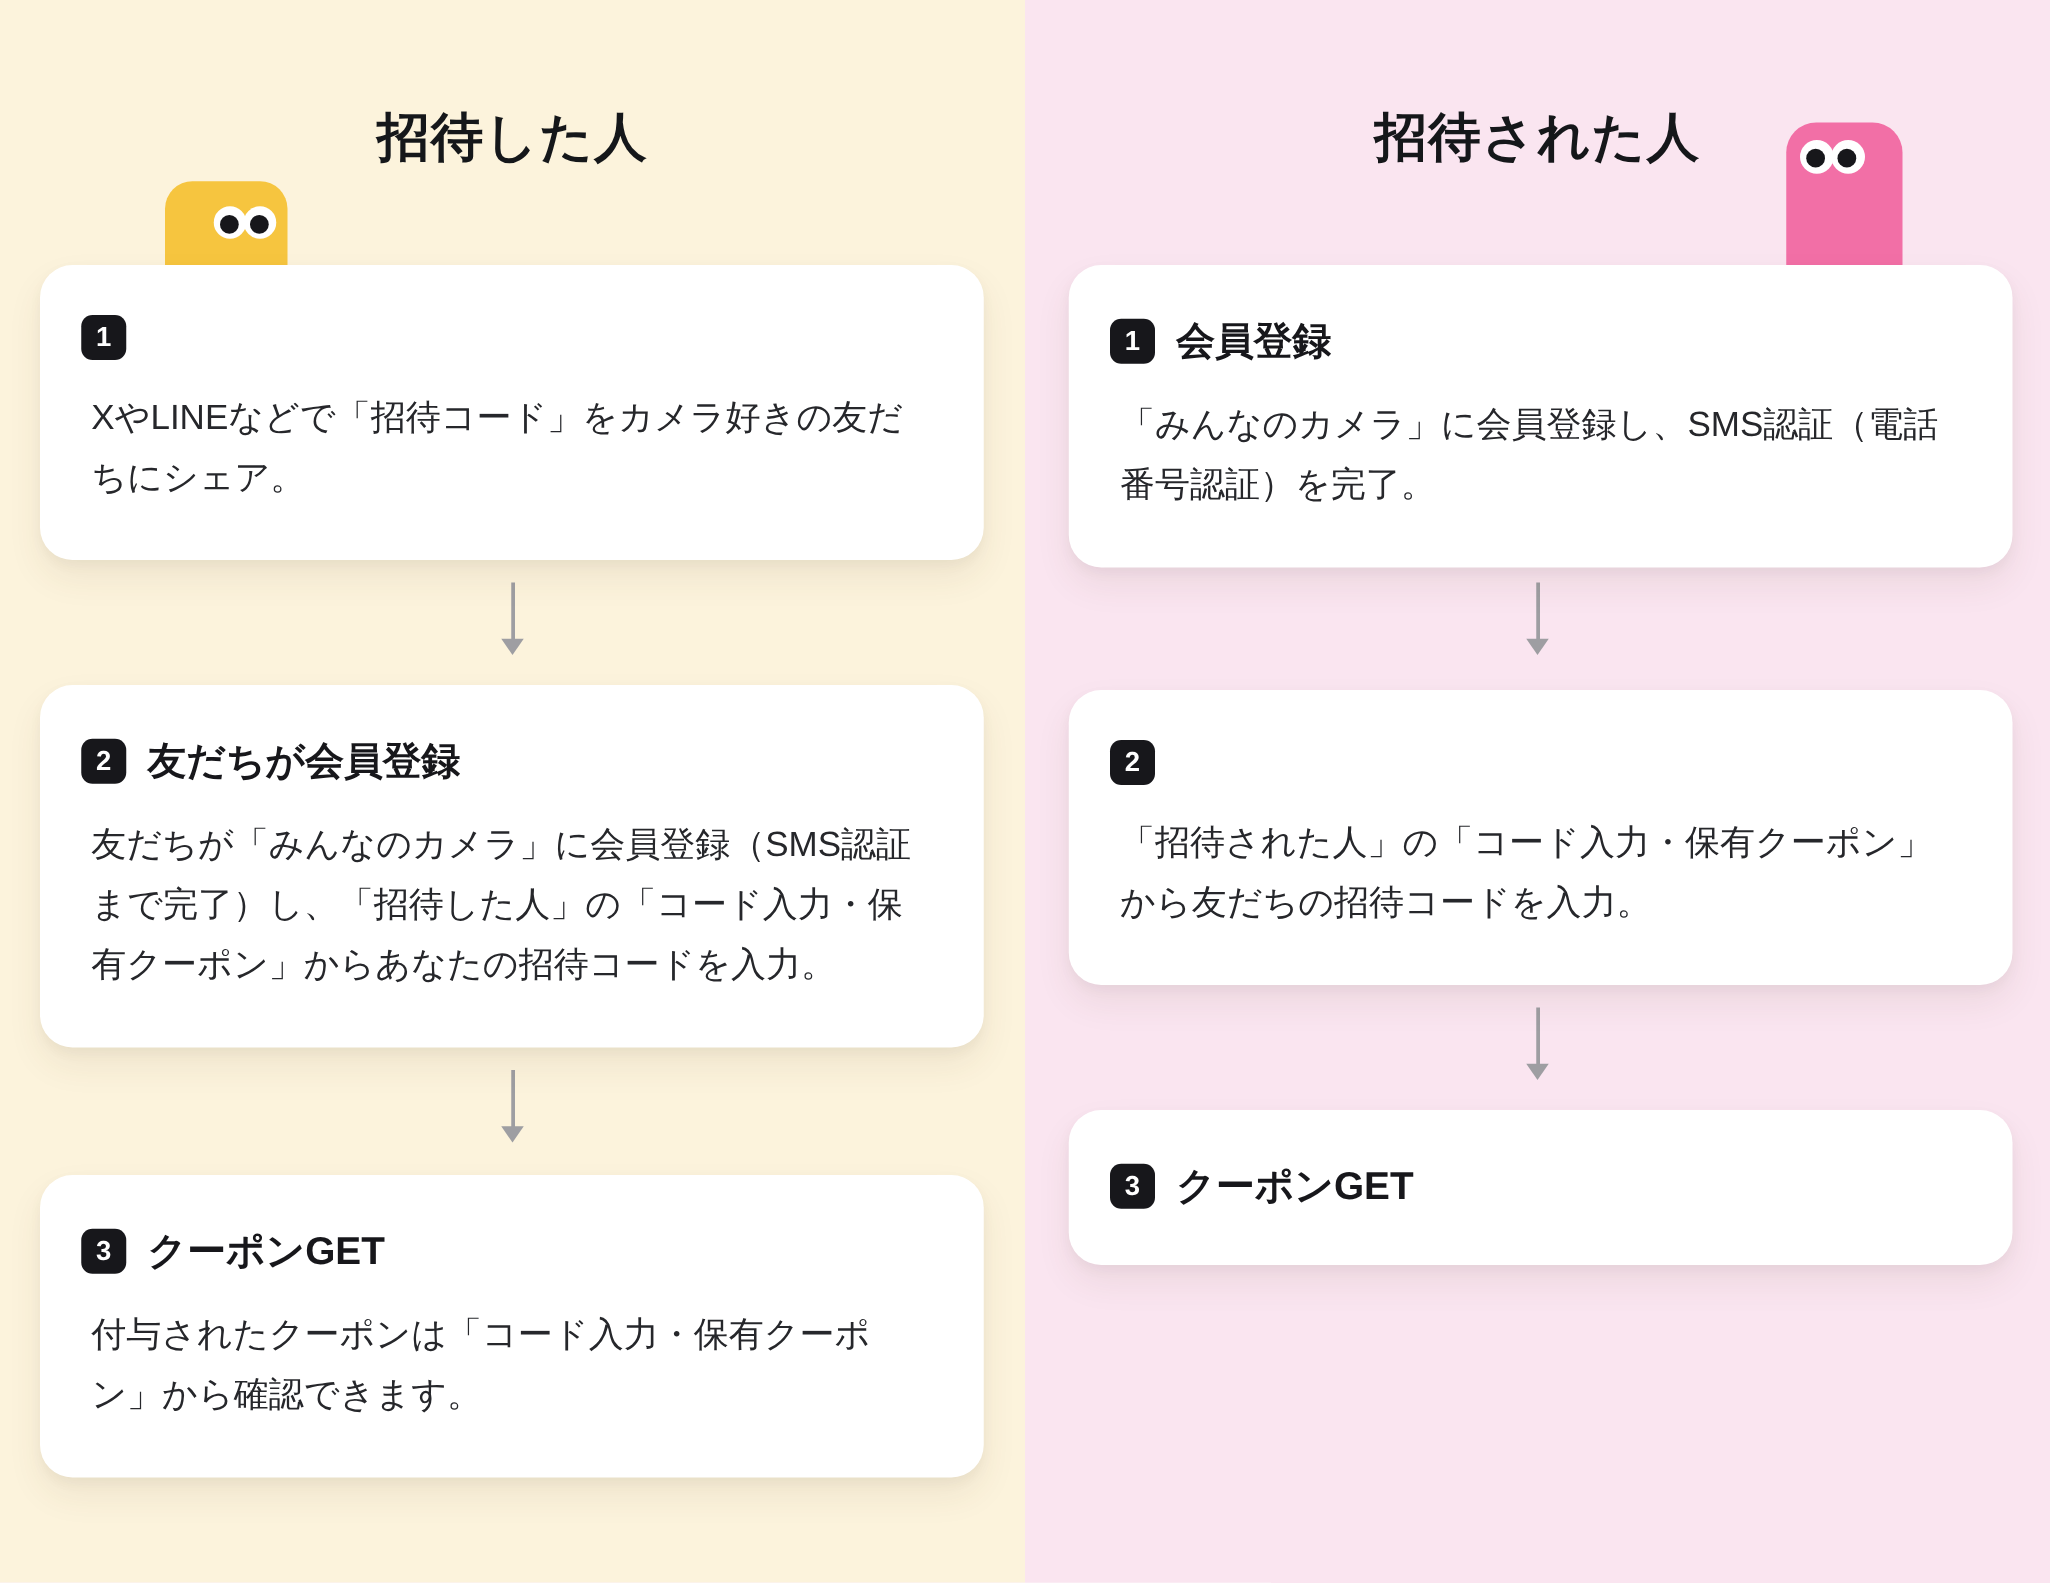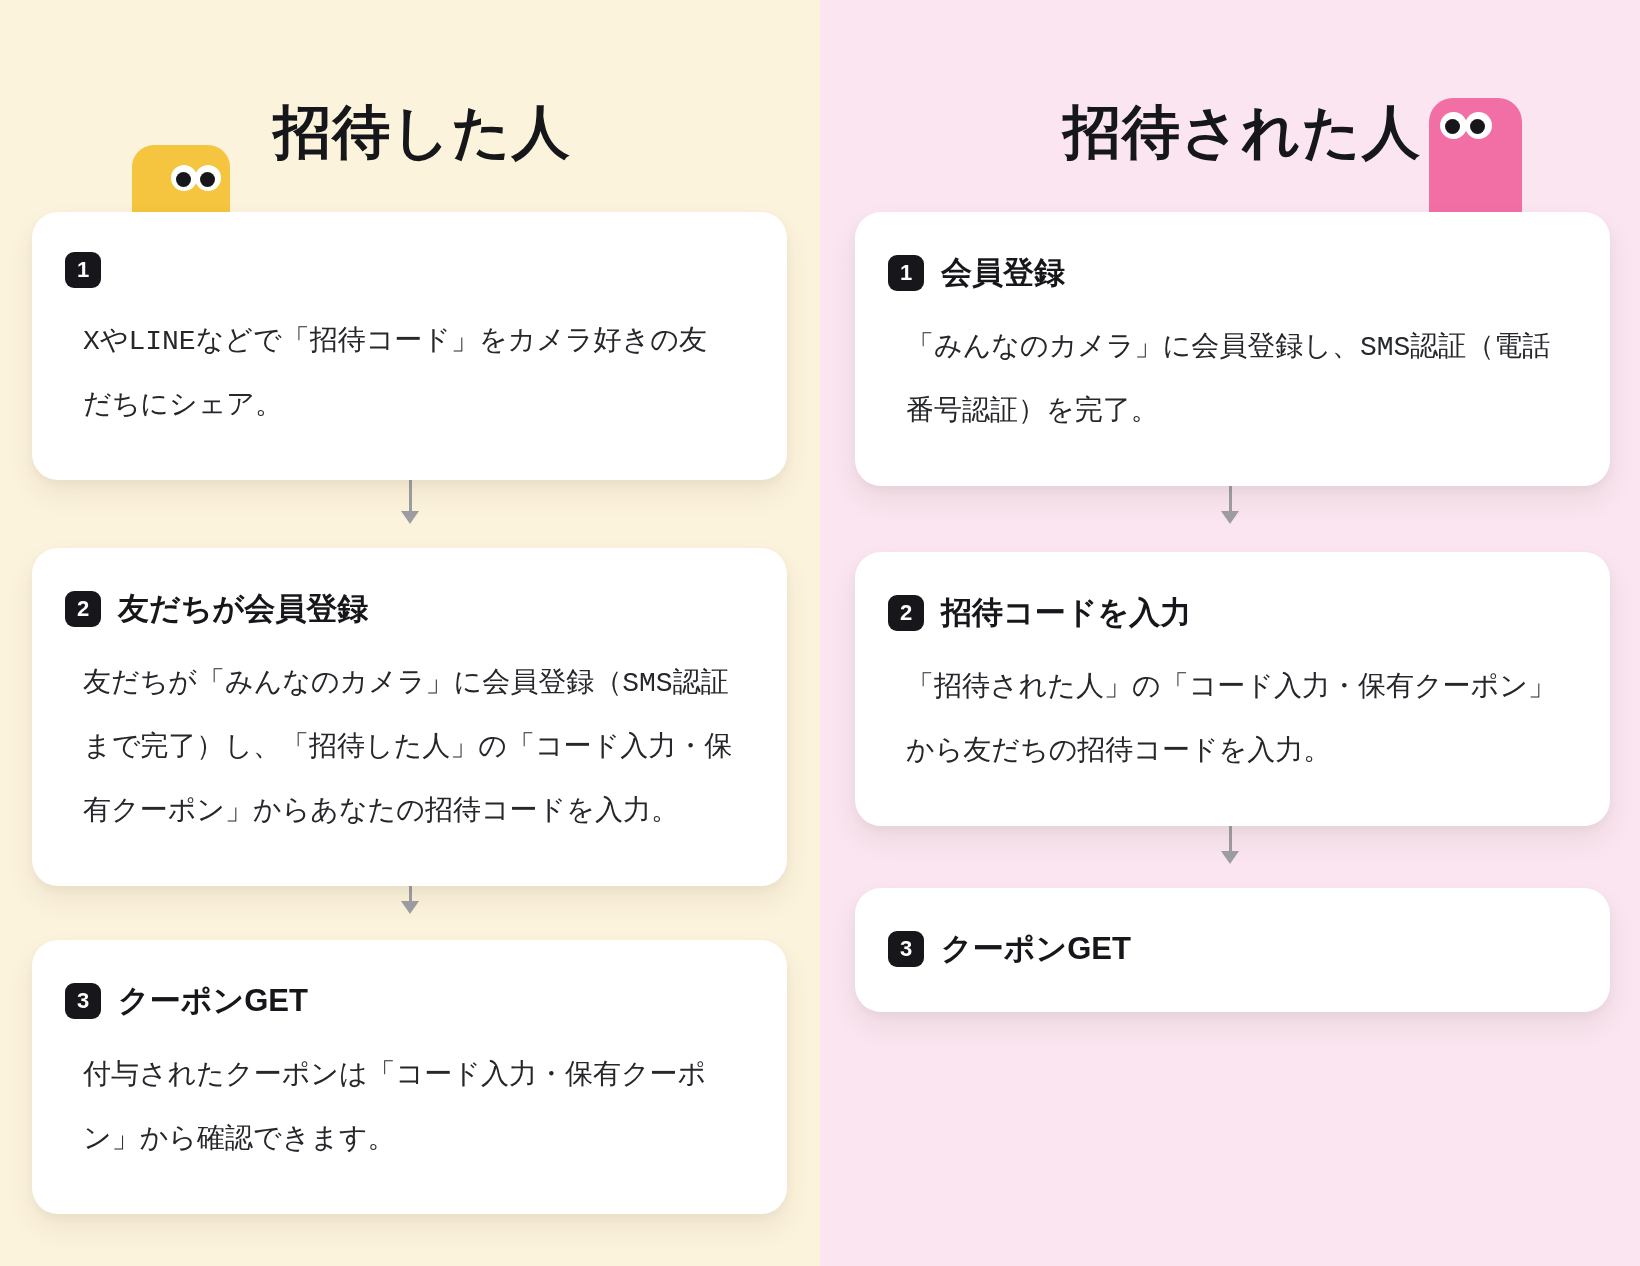--- a/index.html
+++ b/index.html
@@ -6,22 +6,22 @@
   body{
     width:1640px;height:1266px;position:relative;overflow:hidden;
     font-family:"Liberation Sans","DejaVu Sans",sans-serif;
     color:var(--text,#1a1b1e);
   }
   .column{position:absolute;top:0;width:820px;height:1266px;}
   .column.left{left:0;background:var(--left-bg,#FCF3DC);}
   .column.right{left:820px;background:var(--right-bg,#FAE5F0);}
 
   .col-title{
-    position:absolute;top:82px;left:0;width:100%;margin:12px;
-    text-align:center;font-size:58px;font-weight:bold;letter-spacing:1px;
+    position:absolute;top:82px;left:0;width:100%;margin:0;
+    text-align:center;font-size:42px;font-weight:bold;letter-spacing:1px;
     color:#15171a;z-index:3;
   }
 
   
   .mascot{position:absolute;z-index:1;}
   .mascot.yellow{left:132px;top:145px;width:98px;height:92px;
     background:var(--inviter-mascot,#F6C53F);border-radius:22px 22px 0 0;}
   .mascot.pink{left:609px;top:98px;width:93px;height:130px;
     background:var(--invitee-mascot,#F26FA6);border-radius:24px 24px 0 0;}
   .eyes{position:absolute;display:flex;}
@@ -43,21 +43,21 @@
   }
   .column.right .card{left:35px;}
   .card-head{display:flex;align-items:center;gap:17px;}
   .badge{
     flex:none;width:36px;height:36px;border-radius:9px;
     background:var(--badge-bg,#17171b);color:#fff;
     display:flex;align-items:center;justify-content:center;
     font-size:22px;font-weight:bold;
   }
   .card-title{margin:0;font-size:31px;font-weight:bold;color:#17171b;}
-  .card-body{margin:22px 18px 0;font-size:28px;line-height:64px;color:#26272b;font-family:Liberation Mono, monospace;}
+  .card-body{margin:22px 8px 0;font-size:28px;line-height:48px;color:#26272b;}
 
   
   .arrow{
     position:absolute;left:0;width:100%;z-index:0;
     display:flex;flex-direction:column;align-items:center;
   }
   .arrow-line{width:3px;height:46px;background:var(--arrow,#9e9ea2);}
   .arrow-head{
     width:0;height:0;margin-top:-1px;
     border-left:9px solid transparent;border-right:9px solid transparent;
@@ -138,21 +138,20 @@
   </article>
 
   <div class="arrow" style="top:466px">
     <span class="arrow-line"></span>
       <span class="arrow-head"></span>
   </div>
 
   <article class="card" style="top:552px">
     <div class="card-head">
       <span class="badge">2</span>
-      <h3 class="card-title">招待コードを入力</h3>
     </div>
     <p class="card-body">「招待された人」の「コード入力・保有クーポン」から友だちの招待コードを入力。</p>
   </article>
 
   <div class="arrow" style="top:806px">
     <span class="arrow-line"></span>
       <span class="arrow-head"></span>
   </div>
 
   <article class="card" style="top:888px">

